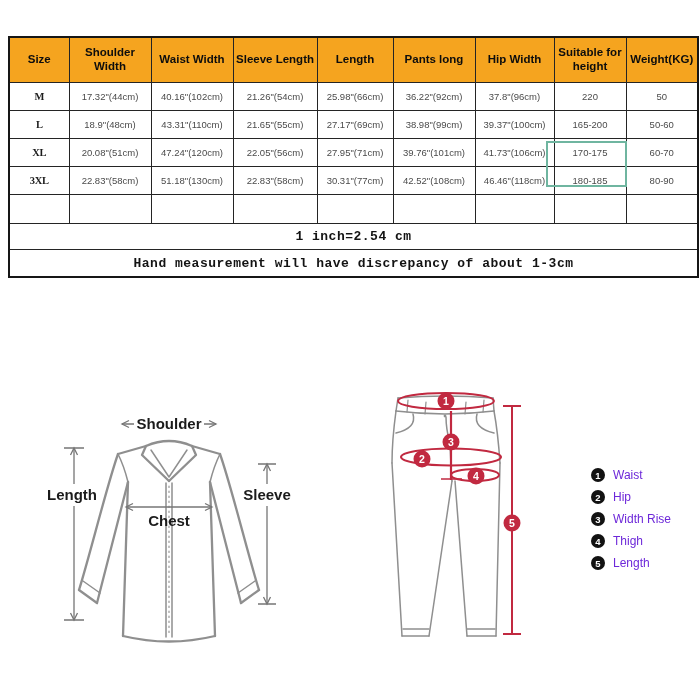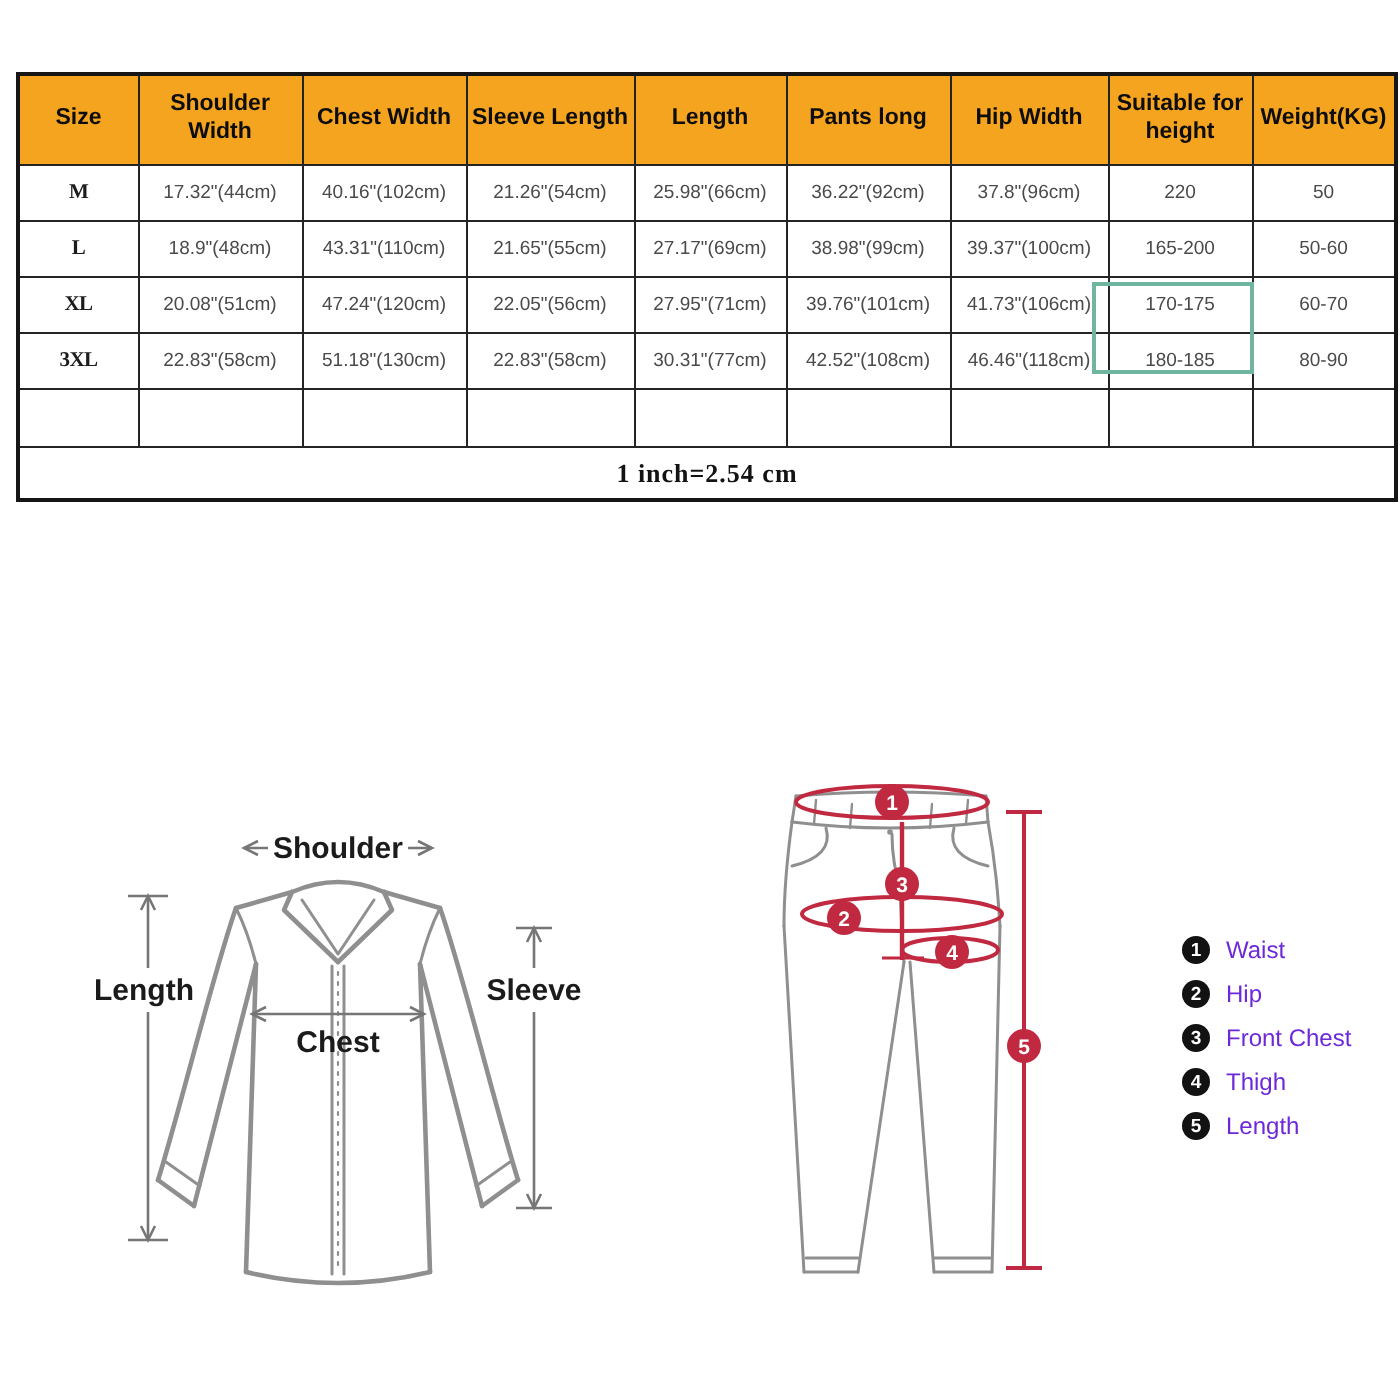--- a/index.html
+++ b/index.html
@@ -10,21 +10,21 @@
   table.size-chart{position:absolute;left:8px;top:36px;width:689px;
     border-collapse:collapse;table-layout:fixed;border:2px solid #161616;}
   .size-chart th,.size-chart td{border:1px solid #242424;text-align:center;
     vertical-align:middle;padding:0 2px;overflow:hidden;}
   .size-chart thead th{background:var(--header-bg,#F5A41F);color:#0d0d0d;
     font-size:11.5px;font-weight:bold;line-height:1.18;height:44px;}
   .size-chart td.val{height:27px;font-size:9.5px;color:#4a4a4a;}
   .size-chart td.size{font-family:"Liberation Serif",serif;font-weight:bold;
     font-size:10.5px;color:#1c1c1c;letter-spacing:-0.3px;}
   .size-chart tr.empty td{height:28px;}
-  .size-chart td.note1{height:25px;font-family:Liberation Serif, serif;
+  .size-chart td.note1{height:25px;font-family:Liberation Mono, monospace;
     font-weight:bold;font-size:13px;color:#131313;letter-spacing:0.5px;}
   .size-chart td.note2{height:26px;font-family:"Liberation Mono",monospace;
     font-weight:bold;font-size:13px;color:#131313;letter-spacing:0.5px;}
 
   .hl-box{position:absolute;left:546px;top:141px;width:77px;height:42px;
     border:2px solid var(--highlight-teal,#6FB5A0);pointer-events:none;}
 
   
   svg text.dim-label{font-family:"Liberation Sans",sans-serif;font-weight:bold;
     font-size:15px;fill:#1b1b1b;}
@@ -59,21 +59,21 @@
         <col style="width:76px">
         <col style="width:82px">
       <col style="width:79px">
         <col style="width:72px">
         <col style="width:72px">
     </colgroup>
     <thead>
       <tr>
         <th>Size</th>
         <th>Shoulder Width</th>
-        <th>Chest Width</th>
+        <th>Waist Width</th>
         <th>Sleeve Length</th>
         <th>Length</th>
         <th>Pants long</th>
         <th>Hip Width</th>
         <th>Suitable for height</th>
         <th>Weight(KG)</th>
       </tr>
     </thead>
     <tbody>
       <tr>
@@ -126,20 +126,23 @@
         <td></td>
           <td></td>
         <td></td>
           <td></td>
         <td></td>
           <td></td>
         <td></td>
       </tr>
       <tr>
         <td class="note1" colspan="9">1 inch=2.54 cm</td>
+      </tr>
+      <tr>
+        <td class="note2" colspan="9">Hand measurement will have discrepancy of about 1-3cm</td>
       </tr>
     </tbody>
   </table>
 
   <div class="hl-box"></div>
 
   <svg style="position:absolute;left:35px;top:390px;" width="270" height="285" viewBox="0 0 270 285">
 
     <g>
       <path class="garment" d="M111,56 Q134,46 157,56"></path>
@@ -237,21 +240,21 @@
     <div class="legend-row">
       <span class="legend-num">1</span>
       <span class="legend-label">Waist</span>
     </div>
     <div class="legend-row">
       <span class="legend-num">2</span>
       <span class="legend-label">Hip</span>
     </div>
     <div class="legend-row">
       <span class="legend-num">3</span>
-      <span class="legend-label">Front Chest</span>
+      <span class="legend-label">Width Rise</span>
     </div>
     <div class="legend-row">
       <span class="legend-num">4</span>
       <span class="legend-label">Thigh</span>
     </div>
     <div class="legend-row">
       <span class="legend-num">5</span>
       <span class="legend-label">Length</span>
     </div>
   </div>

